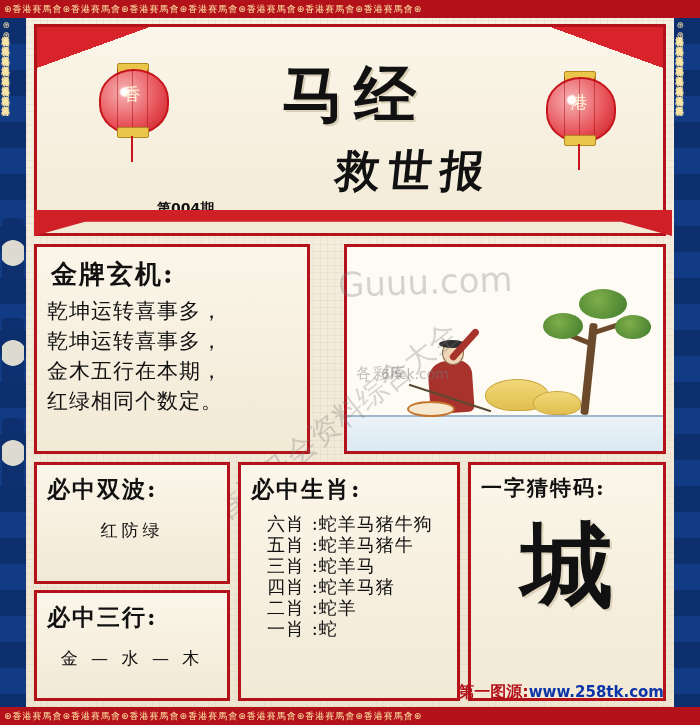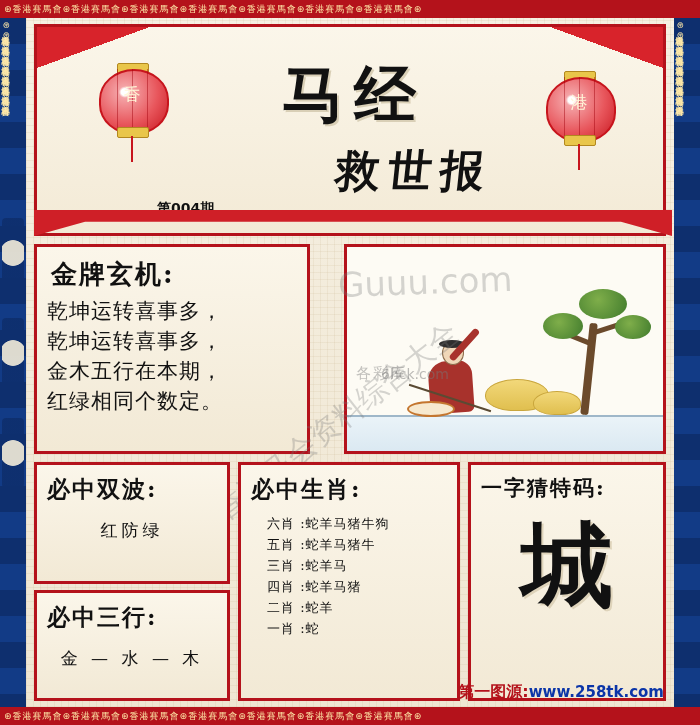--- a/index.html
+++ b/index.html
@@ -273,21 +273,21 @@
     letter-spacing:2px;white-space:nowrap;
   }
   .sec-title.small{font-size:21px;}
   .sec-value{
     margin-top:14px;text-align:center;
     font-size:17px;color:#111;letter-spacing:4px;
     font-family:"DejaVu Serif","Liberation Serif",serif;
   }
   .zodiac-list{
     margin:8px 0 0 26px;
-    font-size:13px;line-height:21px;color:#111;
+    font-size:18px;line-height:21px;color:#111;
     font-family:"DejaVu Serif","Liberation Serif",serif;
     letter-spacing:1px;
   }
   .zodiac-list .row{white-space:nowrap;}
   .big-char{
     margin-top:14px;text-align:center;
     font-size:92px;line-height:98px;font-weight:bold;color:#111;
     font-family:"DejaVu Serif","Liberation Serif",serif;
     text-shadow:2px 2px 0 #ded3ba;
   }

